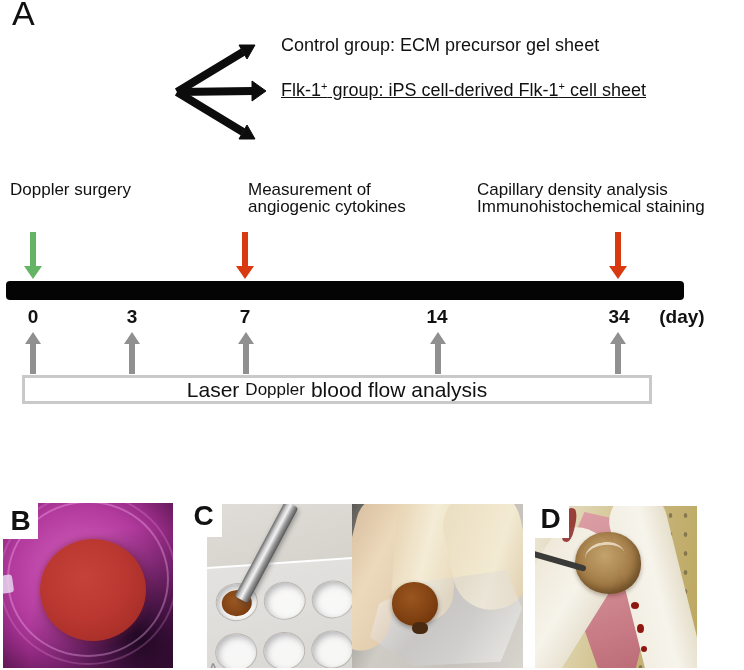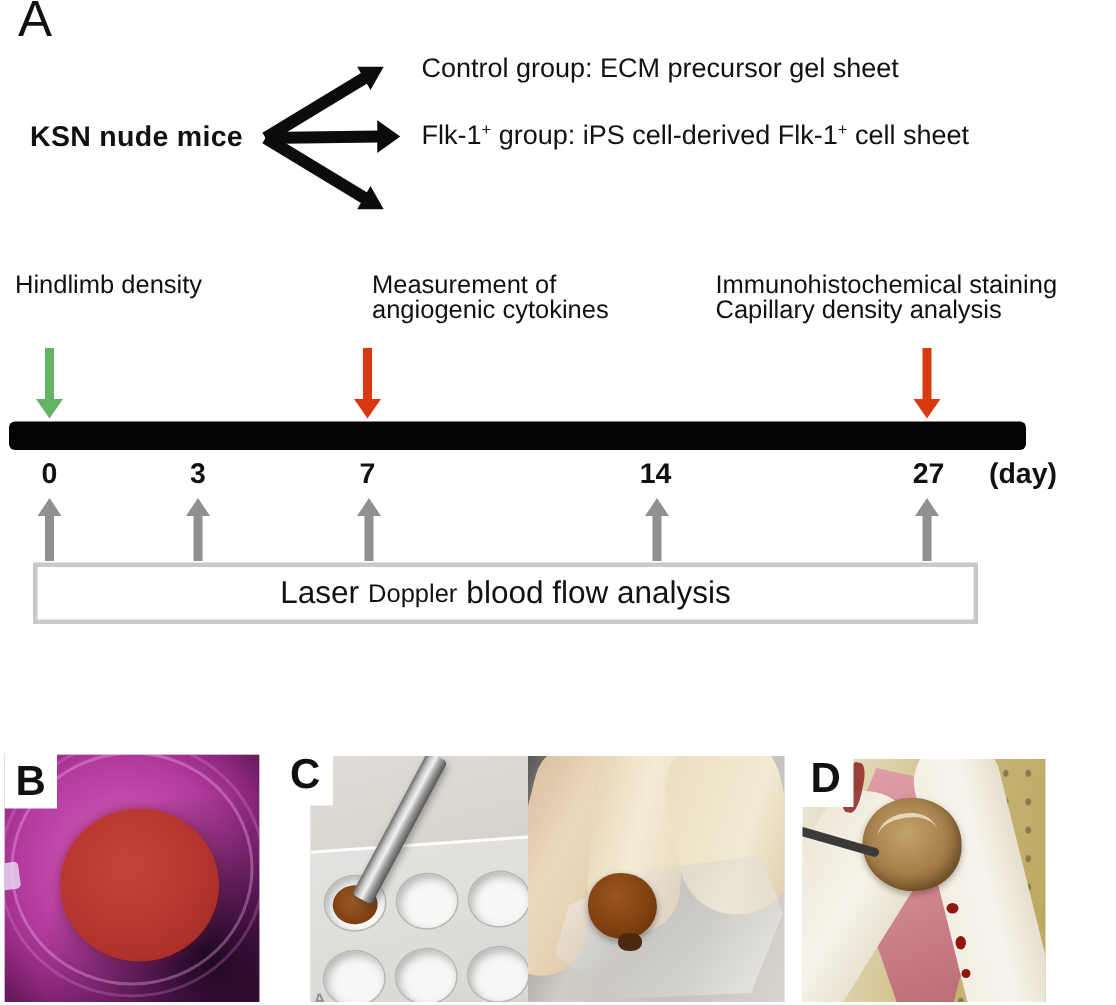--- a/index.html
+++ b/index.html
@@ -5,34 +5,34 @@
   html,body{margin:0;padding:0;background:#fff;}
   .canvas{position:relative;width:744px;height:670px;background:#ffffff;
           font-family:"Liberation Sans", sans-serif;color:#111;overflow:hidden;}
 
   
   .panel-a-letter{position:absolute;left:12px;top:-6px;font-size:34px;font-weight:400;}
   .ksn{position:absolute;left:20px;top:81px;font-size:19px;font-weight:700;letter-spacing:.2px;}
   .arrow-layer{position:absolute;left:0;top:0;}
   .group-line{position:absolute;font-size:18px;white-space:nowrap;}
   .g1{left:281px;top:35px;}
-  .g2{left:281px;top:80px;}
+  .g2{left:281px;top:80px;text-decoration:underline;}
   .g3{left:274px;top:125px;}
   .group-line sup{font-size:11px;vertical-align:6px;}
 
   
   .event{position:absolute;font-size:17px;line-height:17px;white-space:nowrap;}
   .e1{left:10px;top:181px;}
   .e2{left:210px;top:181px;margin-left:38px;}
   .e3{left:477px;top:181px;}
   .timeline-bar{position:absolute;left:6px;top:281px;width:678px;height:19px;
                 background:#040404;border-radius:4px;}
   .day{position:absolute;top:306px;transform:translateX(-50%);
        font-size:19px;font-weight:700;white-space:nowrap;}
-  .laser-box{position:absolute;left:22px;top:375px;width:630px;height:41px;
+  .laser-box{position:absolute;left:22px;top:375px;width:630px;height:29px;
              box-sizing:border-box;border:3px solid #c9c9c9;background:#fff;
              display:flex;align-items:center;justify-content:center;}
   .laser-box .lw1,.laser-box .lw3{font-size:21px;}
   .laser-box .lw2{font-size:17px;margin:0 6px;}
 
   
   .photo{position:absolute;overflow:hidden;background:#ccc;}
   .photo *{position:absolute;}
   .photo-label{position:absolute;background:#ffffff;display:flex;align-items:center;
                justify-content:center;font-weight:700;font-size:28px;z-index:5;}
@@ -116,21 +116,20 @@
   .d-s2{left:102px;top:118px;width:7px;height:9px;}
   .d-s3{left:106px;top:140px;width:6px;height:6px;}
 </style>
 </head>
 <body>
 
 <div class="canvas">
 
   <span class="panel-a-letter">A</span>
 
-  <div class="ksn">KSN nude mice</div>
 
   <svg class="arrow-layer" width="744" height="670" viewBox="0 0 744 670">
 
     <g fill="#0c0c0c" stroke="#0c0c0c">
       <path d="M177 92 L243 52" stroke-width="8"></path>
       <path d="M255 45 L247 59 L239 45 Z" stroke-width="1"></path>
       <path d="M177 92 L253 91" stroke-width="8"></path>
       <path d="M252 81 L266 91 L252 101 Z" stroke-width="1"></path>
       <path d="M177 92 L243 132" stroke-width="8"></path>
       <path d="M255 139 L247 125 L239 139 Z" stroke-width="1"></path>
@@ -148,38 +147,38 @@
   </svg>
 
   <div class="group-line g1">
     <span>Control group: ECM precursor gel sheet</span>
   </div>
   <div class="group-line g2">
     <span>Flk-1</span><sup>+</sup><span> group: iPS cell-derived Flk-1</span><sup>+</sup><span> cell sheet</span>
   </div>
 
   <div class="event e1">
-    <div>Hindlimb density</div>
+    <div>Doppler surgery</div>
   </div>
   <div class="event e2">
     <div>Measurement of</div>
     <div>angiogenic cytokines</div>
   </div>
   <div class="event e3">
+    <div>Capillary density analysis</div>
     <div>Immunohistochemical staining</div>
-    <div>Capillary density analysis</div>
   </div>
 
   <div class="timeline-bar"></div>
 
   <span class="day" style="left:33px">0</span>
   <span class="day" style="left:132px">3</span>
   <span class="day" style="left:245px">7</span>
   <span class="day" style="left:437px">14</span>
-  <span class="day" style="left:619px">27</span>
+  <span class="day" style="left:619px">34</span>
   <span class="day" style="left:682px">(day)</span>
 
   <div class="laser-box">
     <span class="lw1">Laser</span>
     <span class="lw2">Doppler</span>
     <span class="lw3">blood flow analysis</span>
   </div>
 
   <div class="photo photo-b">
     <div class="b-bg"></div>

